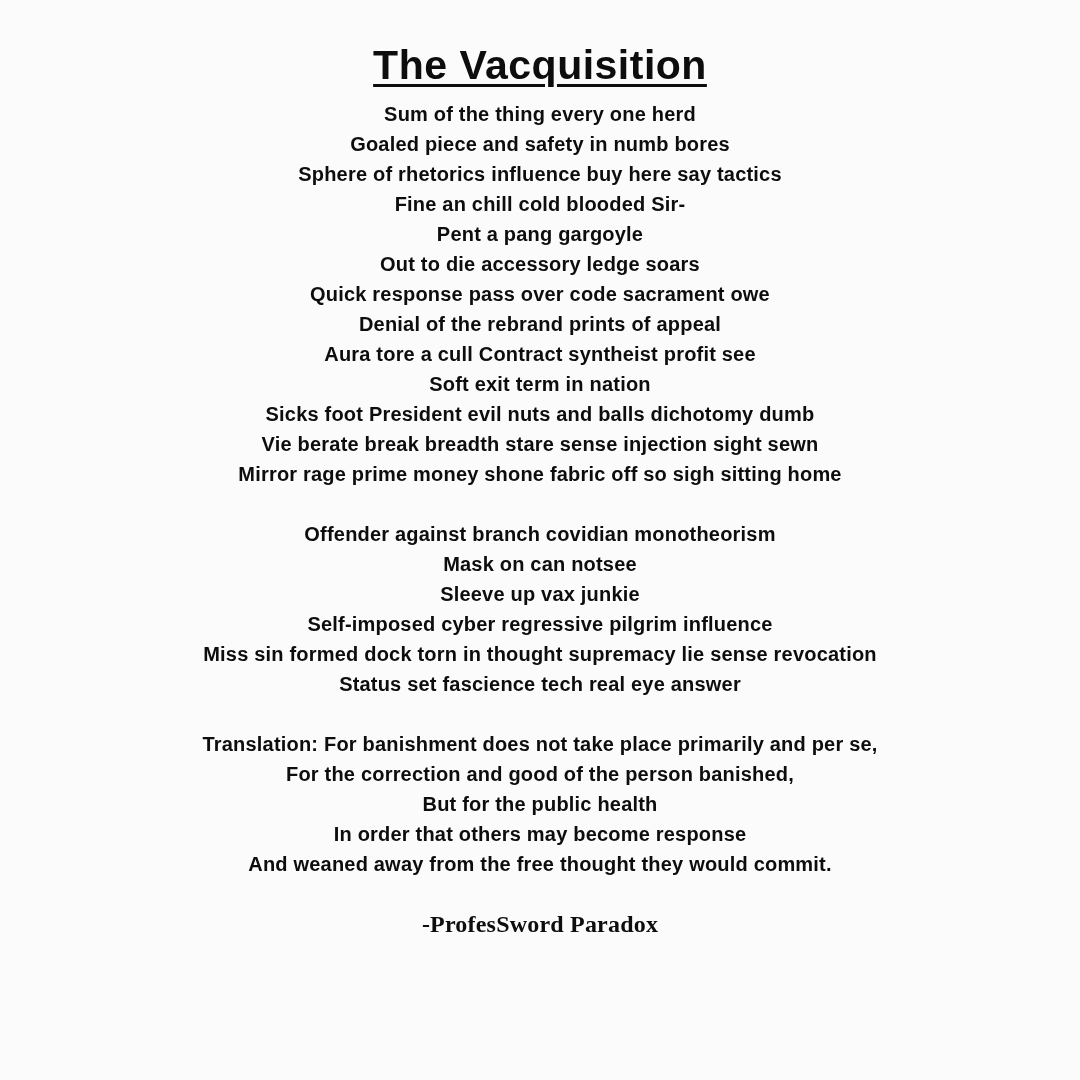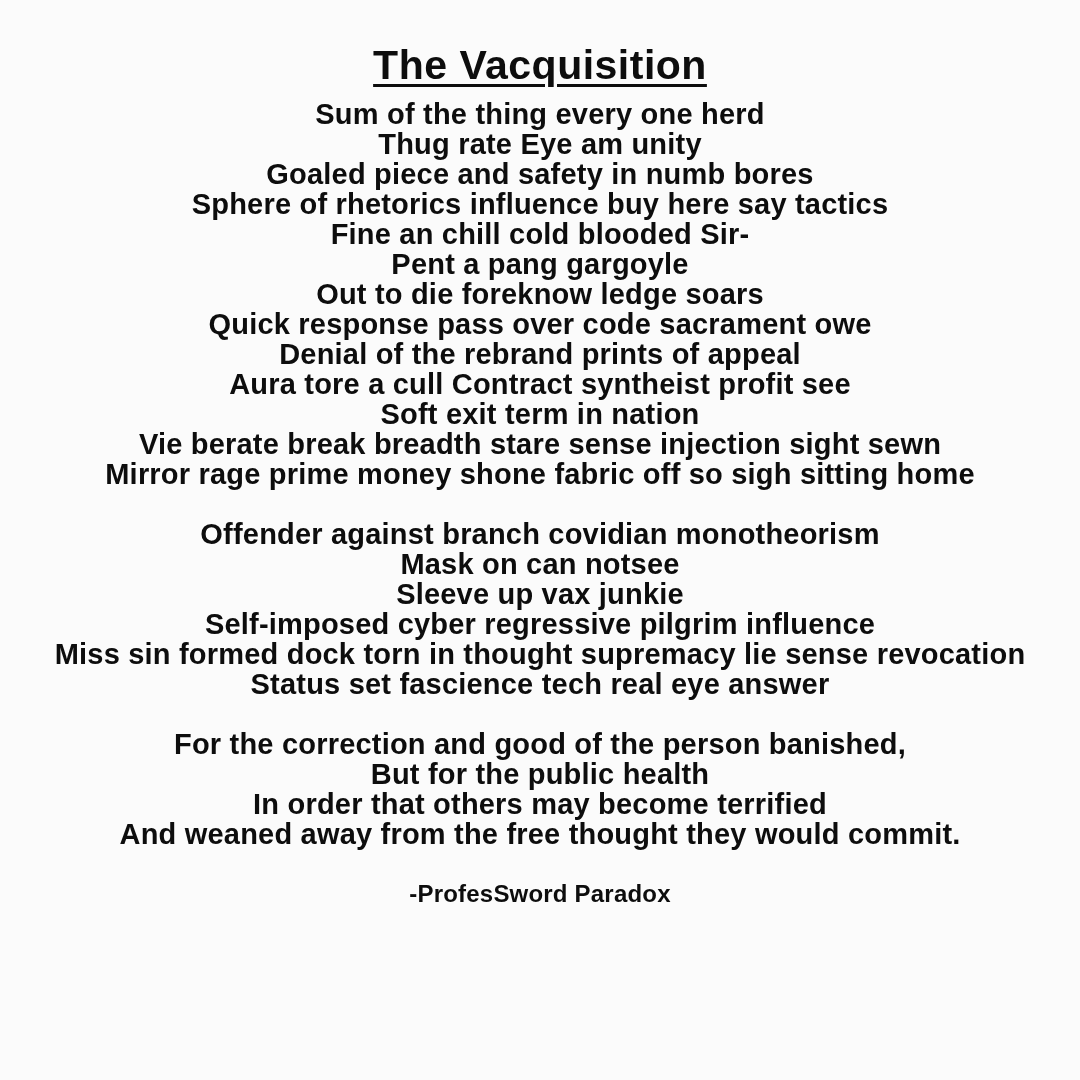--- a/index.html
+++ b/index.html
@@ -27,68 +27,70 @@
     font-size: 41px;
     font-weight: bold;
     letter-spacing: 0.5px;
     text-decoration: underline;
     text-decoration-thickness: 3px;
     text-underline-offset: 5px;
     margin: 0 auto 10px auto;
     line-height: 1.15;
   }
   .poem {
-    font-size: 29px;
+    font-size: 20px;
     font-weight: bold;
     line-height: 30px;
     letter-spacing: 0.2px;
   }
   .stanza {
     margin: 0 0 30px 0;
   }
   .line {
     white-space: nowrap;
   }
   .signature {
     font-size: 24px;
     font-weight: bold;
     line-height: 30px;
     letter-spacing: 0.2px;
+    font-family: Liberation Serif, serif;
   }
 </style>
 </head>
 <body style="background: rgb(251, 251, 251); color: rgb(13, 13, 13);">
 
 <div class="page">
   <h1 class="title">The Vacquisition</h1>
   <div class="poem" id="poem">
       <div class="stanza">
         <div class="line">Sum of the thing every one herd</div>
-        <div class="line">Thug rate Eye am unity</div>
         <div class="line">Goaled piece and safety in numb bores</div>
         <div class="line">Sphere of rhetorics influence buy here say tactics</div>
         <div class="line">Fine an chill cold blooded Sir-</div>
         <div class="line">Pent a pang gargoyle</div>
-        <div class="line">Out to die foreknow ledge soars</div>
+        <div class="line">Out to die accessory ledge soars</div>
         <div class="line">Quick response pass over code sacrament owe</div>
         <div class="line">Denial of the rebrand prints of appeal</div>
         <div class="line">Aura tore a cull Contract syntheist profit see</div>
         <div class="line">Soft exit term in nation</div>
+        <div class="line">Sicks foot President evil nuts and balls dichotomy dumb</div>
         <div class="line">Vie berate break breadth stare sense injection sight sewn</div>
         <div class="line">Mirror rage prime money shone fabric off so sigh sitting home</div>
       </div>
       <div class="stanza">
         <div class="line">Offender against branch covidian monotheorism</div>
         <div class="line">Mask on can notsee</div>
         <div class="line">Sleeve up vax junkie</div>
         <div class="line">Self-imposed cyber regressive pilgrim influence</div>
         <div class="line">Miss sin formed dock torn in thought supremacy lie sense revocation</div>
         <div class="line">Status set fascience tech real eye answer</div>
       </div>
       <div class="stanza">
+        <div class="line">Translation: For banishment does not take place primarily and per se,</div>
         <div class="line">For the correction and good of the person banished,</div>
         <div class="line">But for the public health</div>
-        <div class="line">In order that others may become terrified</div>
+        <div class="line">In order that others may become response</div>
         <div class="line">And weaned away from the free thought they would commit.</div>
       </div>
     </div>
   <div class="signature">-ProfesSword Paradox</div>
 </div>
 
 </body></html>

